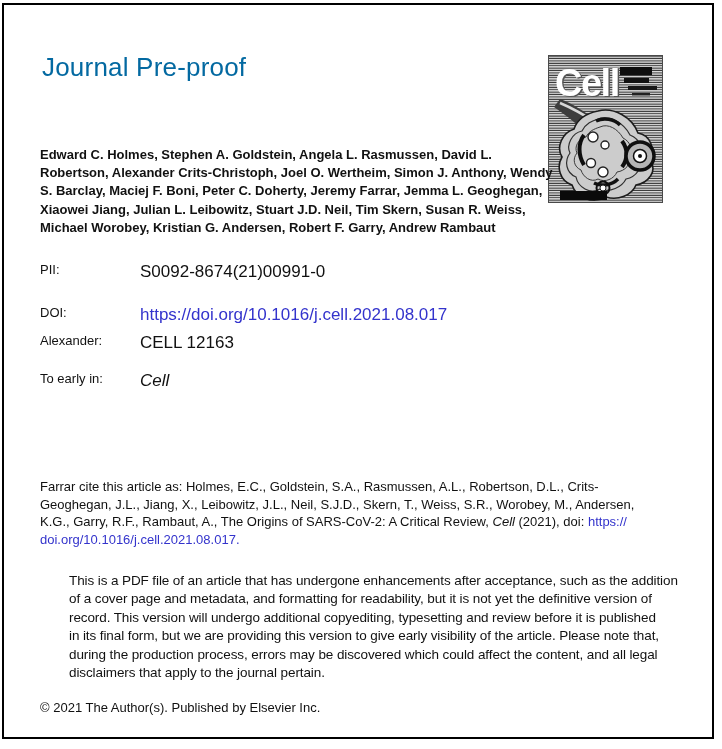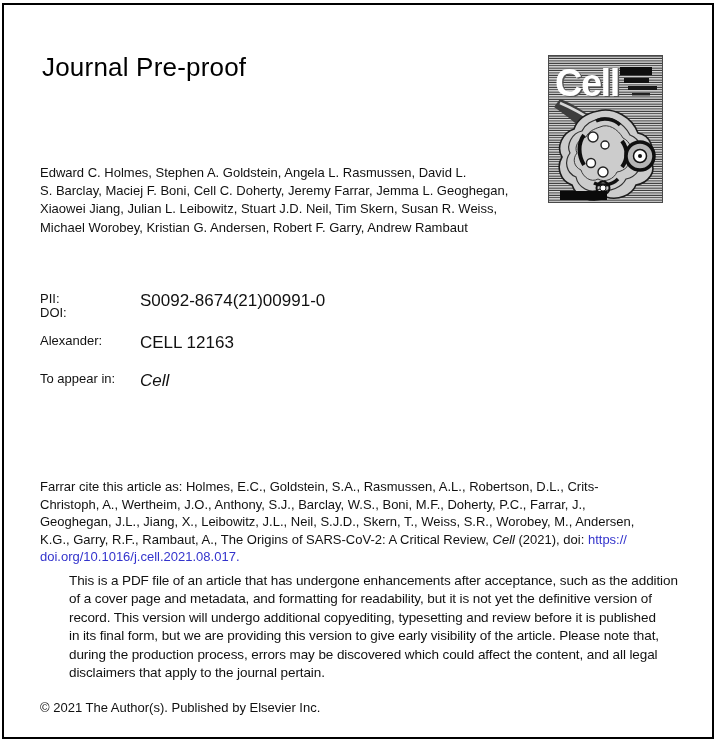--- a/index.html
+++ b/index.html
@@ -7,30 +7,30 @@
     width:722px;height:749px;position:relative;overflow:hidden;
     font-family:"Liberation Sans",sans-serif;color:#111;
   }
   .page{position:absolute;inset:0;background:#fff;}
   .frame{
     position:absolute;left:2px;top:3px;width:712px;height:736px;
     border:2px solid #000;box-sizing:border-box;pointer-events:none;
   }
   .abs{position:absolute;}
   .h1{
-    left:42px;top:52px;font-size:26px;font-weight:400;color:#000000;
+    left:42px;top:52px;font-size:26px;font-weight:400;color:#0369a1;
     letter-spacing:0.2px;white-space:nowrap;
   }
   .logo{left:548px;top:55px;width:115px;height:148px;}
   .art-title{left:40px;top:124px;font-size:13px;white-space:nowrap;}
-  .authors{left:40px;top:164px;font-size:13px;line-height:18.2px;}
+  .authors{left:40px;top:146px;font-size:13px;line-height:18.2px;font-weight:bold;}
   .authors div{white-space:nowrap;}
   .meta-label{left:40px;font-size:13px;white-space:nowrap;}
   .meta-value{left:140px;font-size:17px;white-space:nowrap;}
-  .row-pii{top:291px;}
+  .row-pii{top:262px;}
   .row-doi{top:305px;}
   .row-ref{top:333px;}
   .row-appear{top:371px;}
   .it{font-style:italic;}
   .link{color:var(--link-blue,#3333cc);text-decoration:none;cursor:pointer;}
   .citation{left:40px;top:478px;font-size:13px;line-height:17.6px;}
   .citation .cit-line{white-space:nowrap;}
   .disclaimer{left:40px;top:572px;font-size:13.5px;line-height:18.4px;letter-spacing:-0.1px;margin-left:29px;}
   .disclaimer div{white-space:nowrap;}
   .copyright{left:40px;top:700px;font-size:13px;white-space:nowrap;}
@@ -87,39 +87,40 @@
 
       <text x="8.5" y="42" font-size="38" font-weight="bold" fill="#555" letter-spacing="-1.5">Cell</text>
       <text x="7" y="41" font-size="38" font-weight="bold" fill="#ffffff" letter-spacing="-1.5">Cell</text>
       <rect x="0.5" y="0.5" width="114" height="147" fill="none" stroke="#4a4a4a" stroke-width="1"></rect>
     </svg>
   </div>
 
 
   <div class="abs authors">
     <div>Edward C. Holmes, Stephen A. Goldstein, Angela L. Rasmussen, David L.</div>
-    <div>S. Barclay, Maciej F. Boni, Cell C. Doherty, Jeremy Farrar, Jemma L. Geoghegan,</div>
+    <div>Robertson, Alexander Crits-Christoph, Joel O. Wertheim, Simon J. Anthony, Wendy</div>
+    <div>S. Barclay, Maciej F. Boni, Peter C. Doherty, Jeremy Farrar, Jemma L. Geoghegan,</div>
     <div>Xiaowei Jiang, Julian L. Leibowitz, Stuart J.D. Neil, Tim Skern, Susan R. Weiss,</div>
     <div>Michael Worobey, Kristian G. Andersen, Robert F. Garry, Andrew Rambaut</div>
   </div>
 
   <div class="abs meta-label row-pii">PII:</div>
   <div class="abs meta-value row-pii">S0092-8674(21)00991-0</div>
 
   <div class="abs meta-label row-doi">DOI:</div>
+  <a class="abs meta-value row-doi link" href="#">https://doi.org/10.1016/j.cell.2021.08.017</a>
 
   <div class="abs meta-label row-ref">Alexander:</div>
   <div class="abs meta-value row-ref">CELL 12163</div>
 
-  <div class="abs meta-label row-appear">To appear in:</div>
+  <div class="abs meta-label row-appear">To early in:</div>
   <div class="abs meta-value row-appear it">Cell</div>
 
   <div class="abs citation">
     <div class="cit-line">Farrar cite this article as: Holmes, E.C., Goldstein, S.A., Rasmussen, A.L., Robertson, D.L., Crits-</div>
-    <div class="cit-line">Christoph, A., Wertheim, J.O., Anthony, S.J., Barclay, W.S., Boni, M.F., Doherty, P.C., Farrar, J.,</div>
     <div class="cit-line">Geoghegan, J.L., Jiang, X., Leibowitz, J.L., Neil, S.J.D., Skern, T., Weiss, S.R., Worobey, M., Andersen,</div>
     <div class="cit-line"><span>K.G., Garry, R.F., Rambaut, A., The Origins of SARS-CoV-2: A Critical Review, </span><span class="it">Cell</span><span> (2021), doi: </span><a class="link" href="#">https://</a></div>
     <div class="cit-line"><a class="link" href="#">doi.org/10.1016/j.cell.2021.08.017.</a></div>
   </div>
 
   <div class="abs disclaimer">
     <div>This is a PDF file of an article that has undergone enhancements after acceptance, such as the addition</div>
     <div>of a cover page and metadata, and formatting for readability, but it is not yet the definitive version of</div>
     <div>record. This version will undergo additional copyediting, typesetting and review before it is published</div>
     <div>in its final form, but we are providing this version to give early visibility of the article. Please note that,</div>

